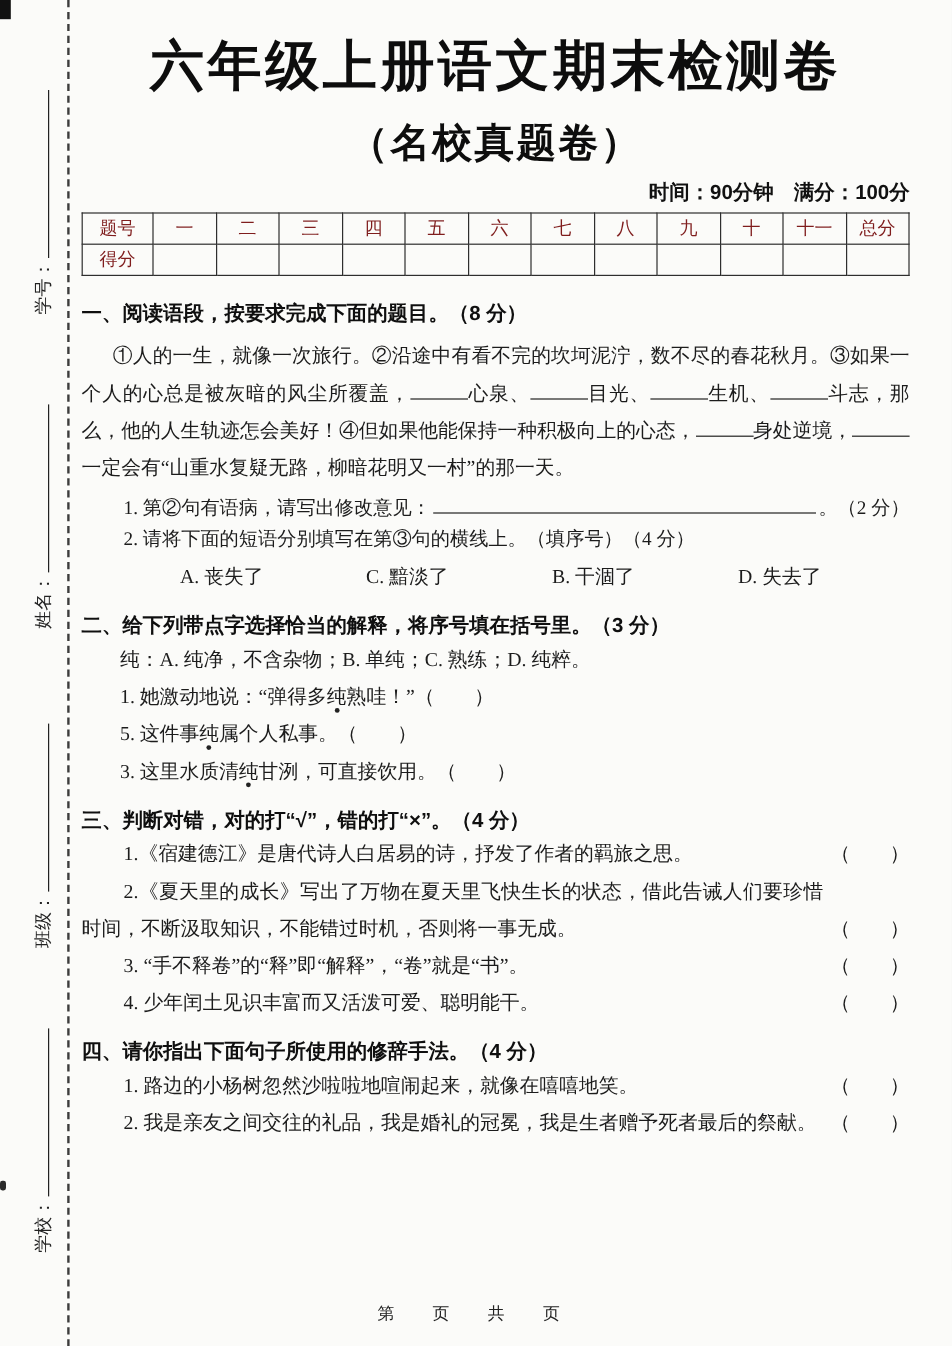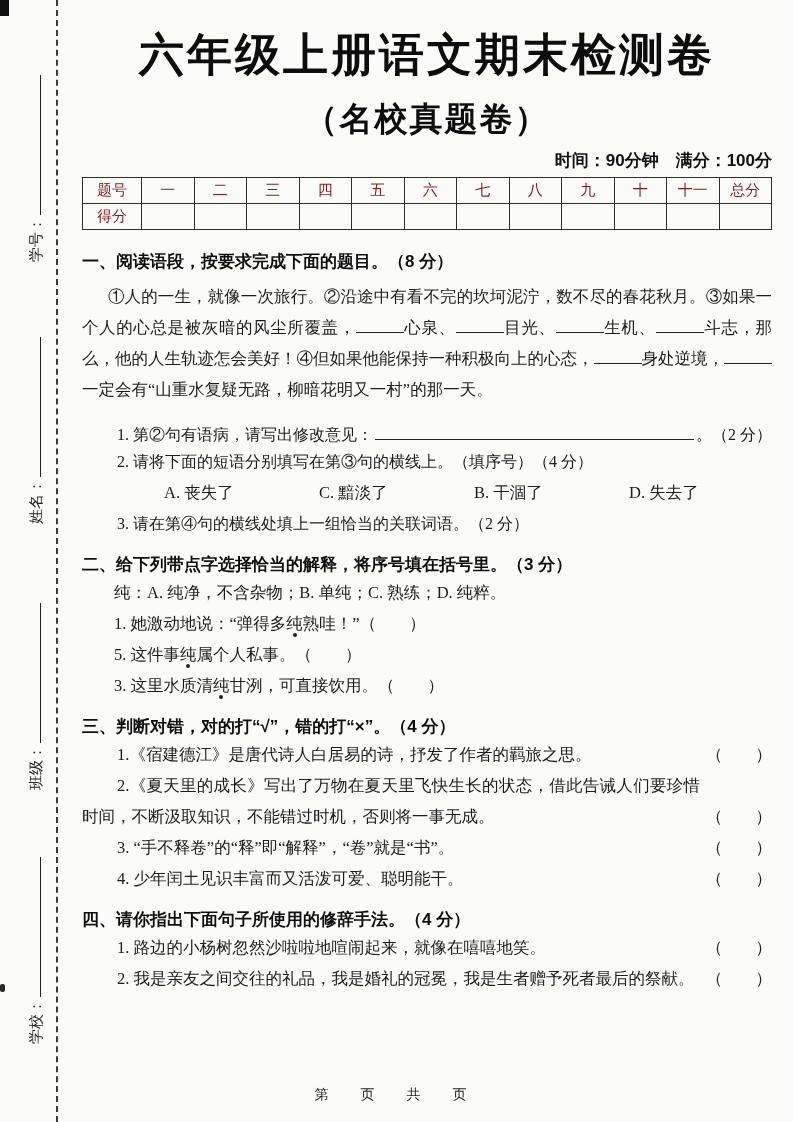--- a/index.html
+++ b/index.html
@@ -17,21 +17,21 @@
   .binding-line{position:absolute;left:56px;top:0;bottom:0;width:0;border-left:2px dashed #3c3c3c;}
   
   .side-field{
     position:absolute;left:26px;transform:rotate(-90deg);transform-origin:0 0;
     white-space:nowrap;font-size:15px;color:#222;
     font-family:"Liberation Sans", sans-serif;
   }
   .side-field .sline{display:inline-block;width:140px;height:0.9em;border-bottom:1.7px solid #222;margin-left:2px;}
   .sf1{top:262px;} .sf2{top:524px;} .sf3{top:790px;} .sf4{top:1044px;}
   
-  .content{position:absolute;left:82px;top:0;width:690px;}
+  .content{position:absolute;left:68px;top:0;width:690px;}
   .title{
     margin:28px 0 0 0;text-align:center;
     font-family:"Liberation Sans", sans-serif;font-weight:900;
     font-size:45px;line-height:54px;letter-spacing:3px;color:#0d0d0d;
   }
   .subtitle{
     margin-top:16px;text-align:center;
     font-family:"Liberation Sans", sans-serif;font-weight:900;
     font-size:33px;line-height:42px;letter-spacing:2px;color:#0d0d0d;
   }
@@ -71,21 +71,21 @@
     margin-left:-2px;background:#222;border-radius:50%;
   }
   .titem{display:flex;justify-content:space-between;align-items:flex-end;font-size:16.5px;line-height:31px;}
   .titem .ttext{flex:1;text-indent:35px;text-align:justify;}
   .titem .tparen{white-space:nowrap;padding-left:6px;}
   .footer{
     position:absolute;left:75px;bottom:18px;width:640px;text-align:center;
     font-size:14px;letter-spacing:9px;color:#222;
     font-family:"Liberation Sans", sans-serif;
   }
-  .mt6{margin-top:18px;} .mt14{margin-top:14px;}
+  .mt6{margin-top:6px;} .mt14{margin-top:14px;}
 </style>
 </head>
 <body>
 
 <div class="page">
   <div class="corner-mark"></div>
   <div class="edge-dot"></div>
   <div class="binding-line"></div>
 
   <div class="side-field sf1">
@@ -150,21 +150,20 @@
         <span class="blank grow"></span>
         <span>。（2 分）</span>
     </div>
     <div class="item">2. 请将下面的短语分别填写在第③句的横线上。（填序号）（4 分）</div>
     <div class="options">
       <span class="opt">A. 丧失了</span>
       <span class="opt">C. 黯淡了</span>
       <span class="opt">B. 干涸了</span>
       <span class="opt">D. 失去了</span>
     </div>
-    <div class="item">3. 请在第④句的横线处填上一组恰当的关联词语。（2 分）</div>
 
     <div class="sec-head mt14">二、给下列带点字选择恰当的解释，将序号填在括号里。（3 分）</div>
     <div class="gloss">纯：A. 纯净，不含杂物；B. 单纯；C. 熟练；D. 纯粹。</div>
     <div class="gloss">
       <span>1. 她激动地说：“弹得多</span><span class="emph">纯</span><span>熟哇！”（　　）</span>
     </div>
     <div class="gloss">
       <span>5. 这件事</span><span class="emph">纯</span><span>属个人私事。（　　）</span>
     </div>
     <div class="gloss">

